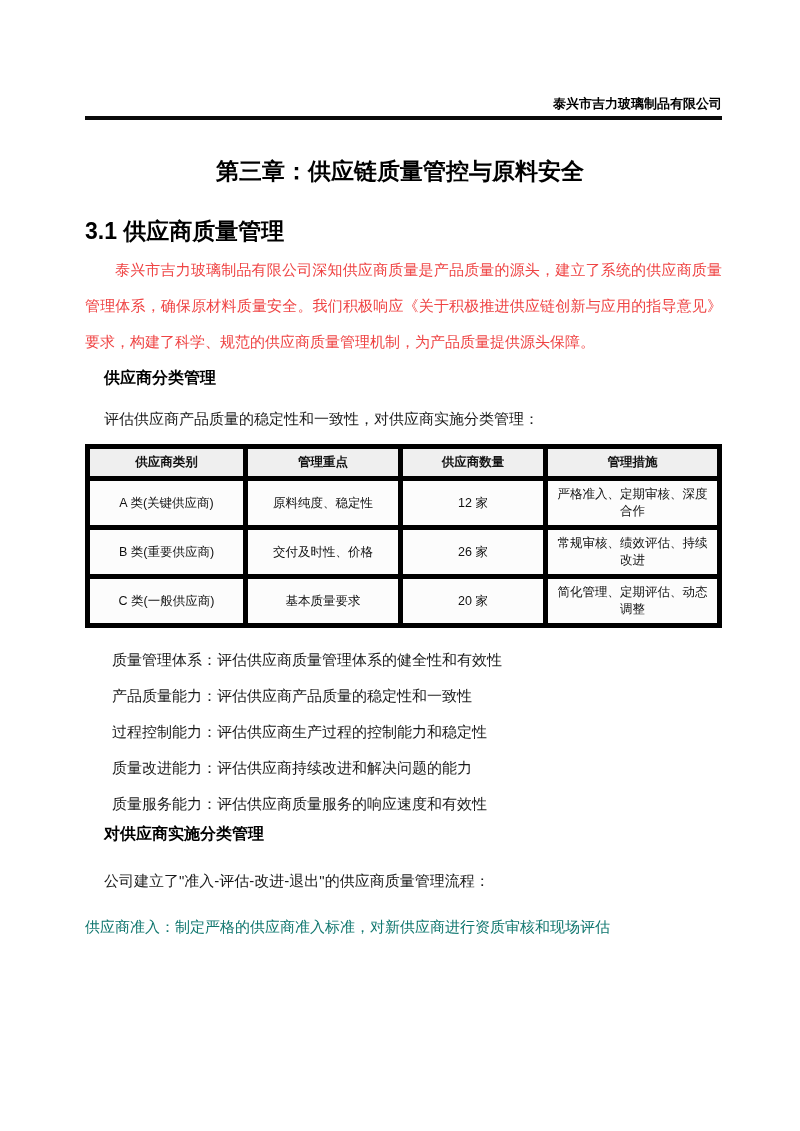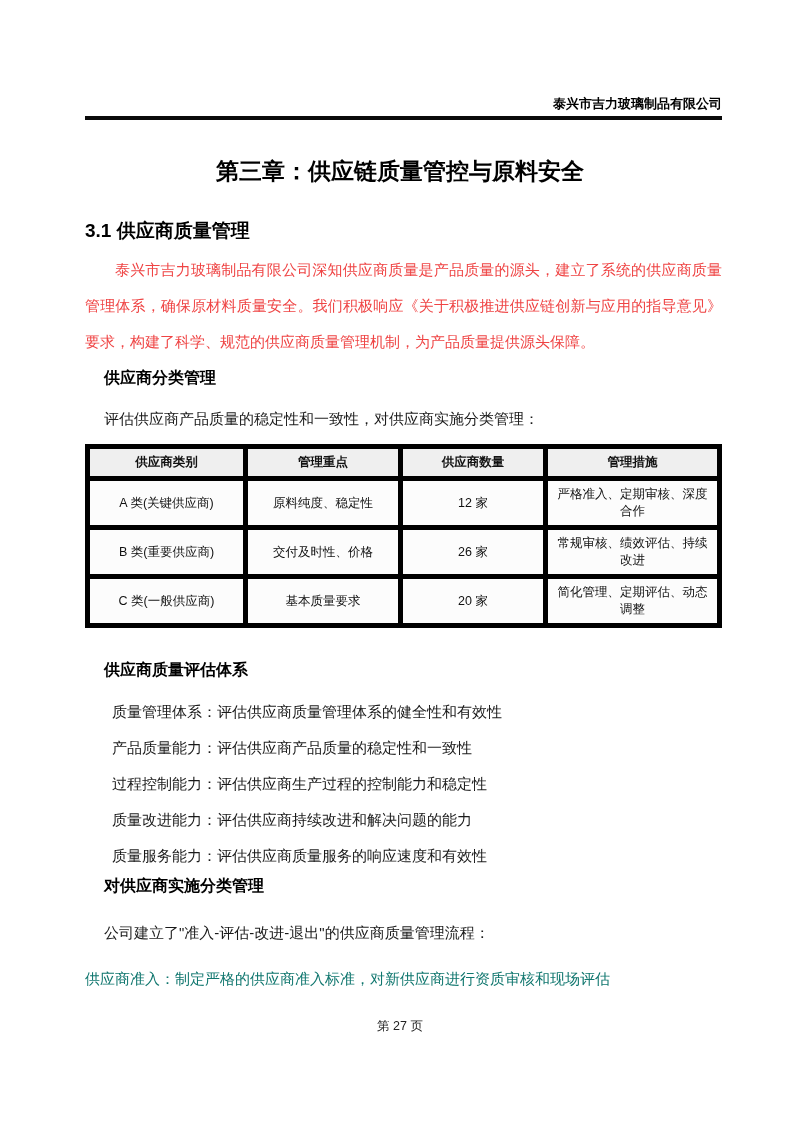--- a/index.html
+++ b/index.html
@@ -32,21 +32,21 @@
     margin-top: 36px;
     text-align: center;
     font-size: 23px;
     font-weight: bold;
     line-height: 30px;
     color: #000;
   }
   .content { margin: 0 78px 0 85px; }
   .h-section {
     margin-top: 34px;
-    font-size: 19px;
+    font-size: 23px;
     font-weight: bold;
     line-height: 22px;
     color: #000;
   }
   .p-intro {
     margin-top: 10px;
     font-size: 15px;
     line-height: 36px;
     text-indent: 2em;
     text-align: justify;
@@ -163,31 +163,29 @@
         </tr>
         <tr>
           <td>C 类(一般供应商)</td>
           <td>基本质量要求</td>
           <td>20 家</td>
           <td>简化管理、定期评估、动态调整</td>
         </tr>
       </tbody>
     </table>
 
-    <div class="h-sub h-sub-eval">供应商质量评估体系</div>
 
     <ul class="eval-list">
       <li>质量管理体系：评估供应商质量管理体系的健全性和有效性</li>
       <li>产品质量能力：评估供应商产品质量的稳定性和一致性</li>
       <li>过程控制能力：评估供应商生产过程的控制能力和稳定性</li>
       <li>质量改进能力：评估供应商持续改进和解决问题的能力</li>
       <li>质量服务能力：评估供应商质量服务的响应速度和有效性</li>
     </ul>
 
     <div class="h-sub h-sub-process">对供应商实施分类管理</div>
     <p class="p-sub p-process">公司建立了"准入-评估-改进-退出"的供应商质量管理流程：</p>
     <p class="p-step">供应商准入：制定严格的供应商准入标准，对新供应商进行资质审核和现场评估</p>
 
   </div>
 
-  <div class="doc-footer">第 27 页</div>
 
 </div>
 
 </body></html>

